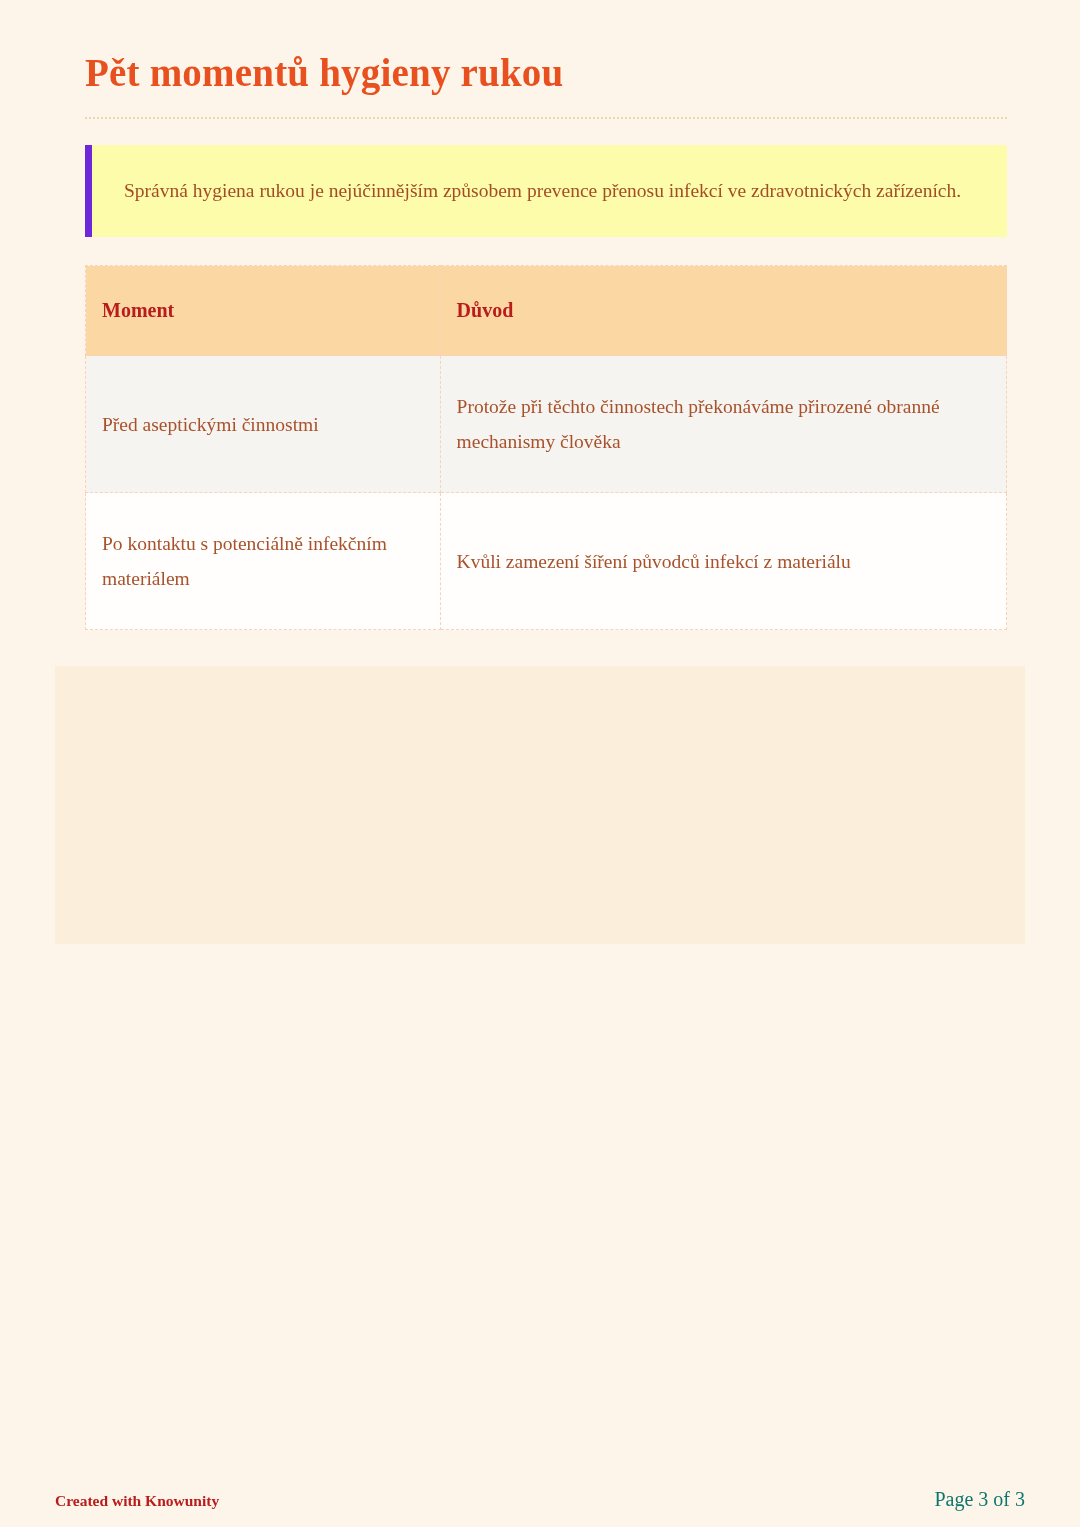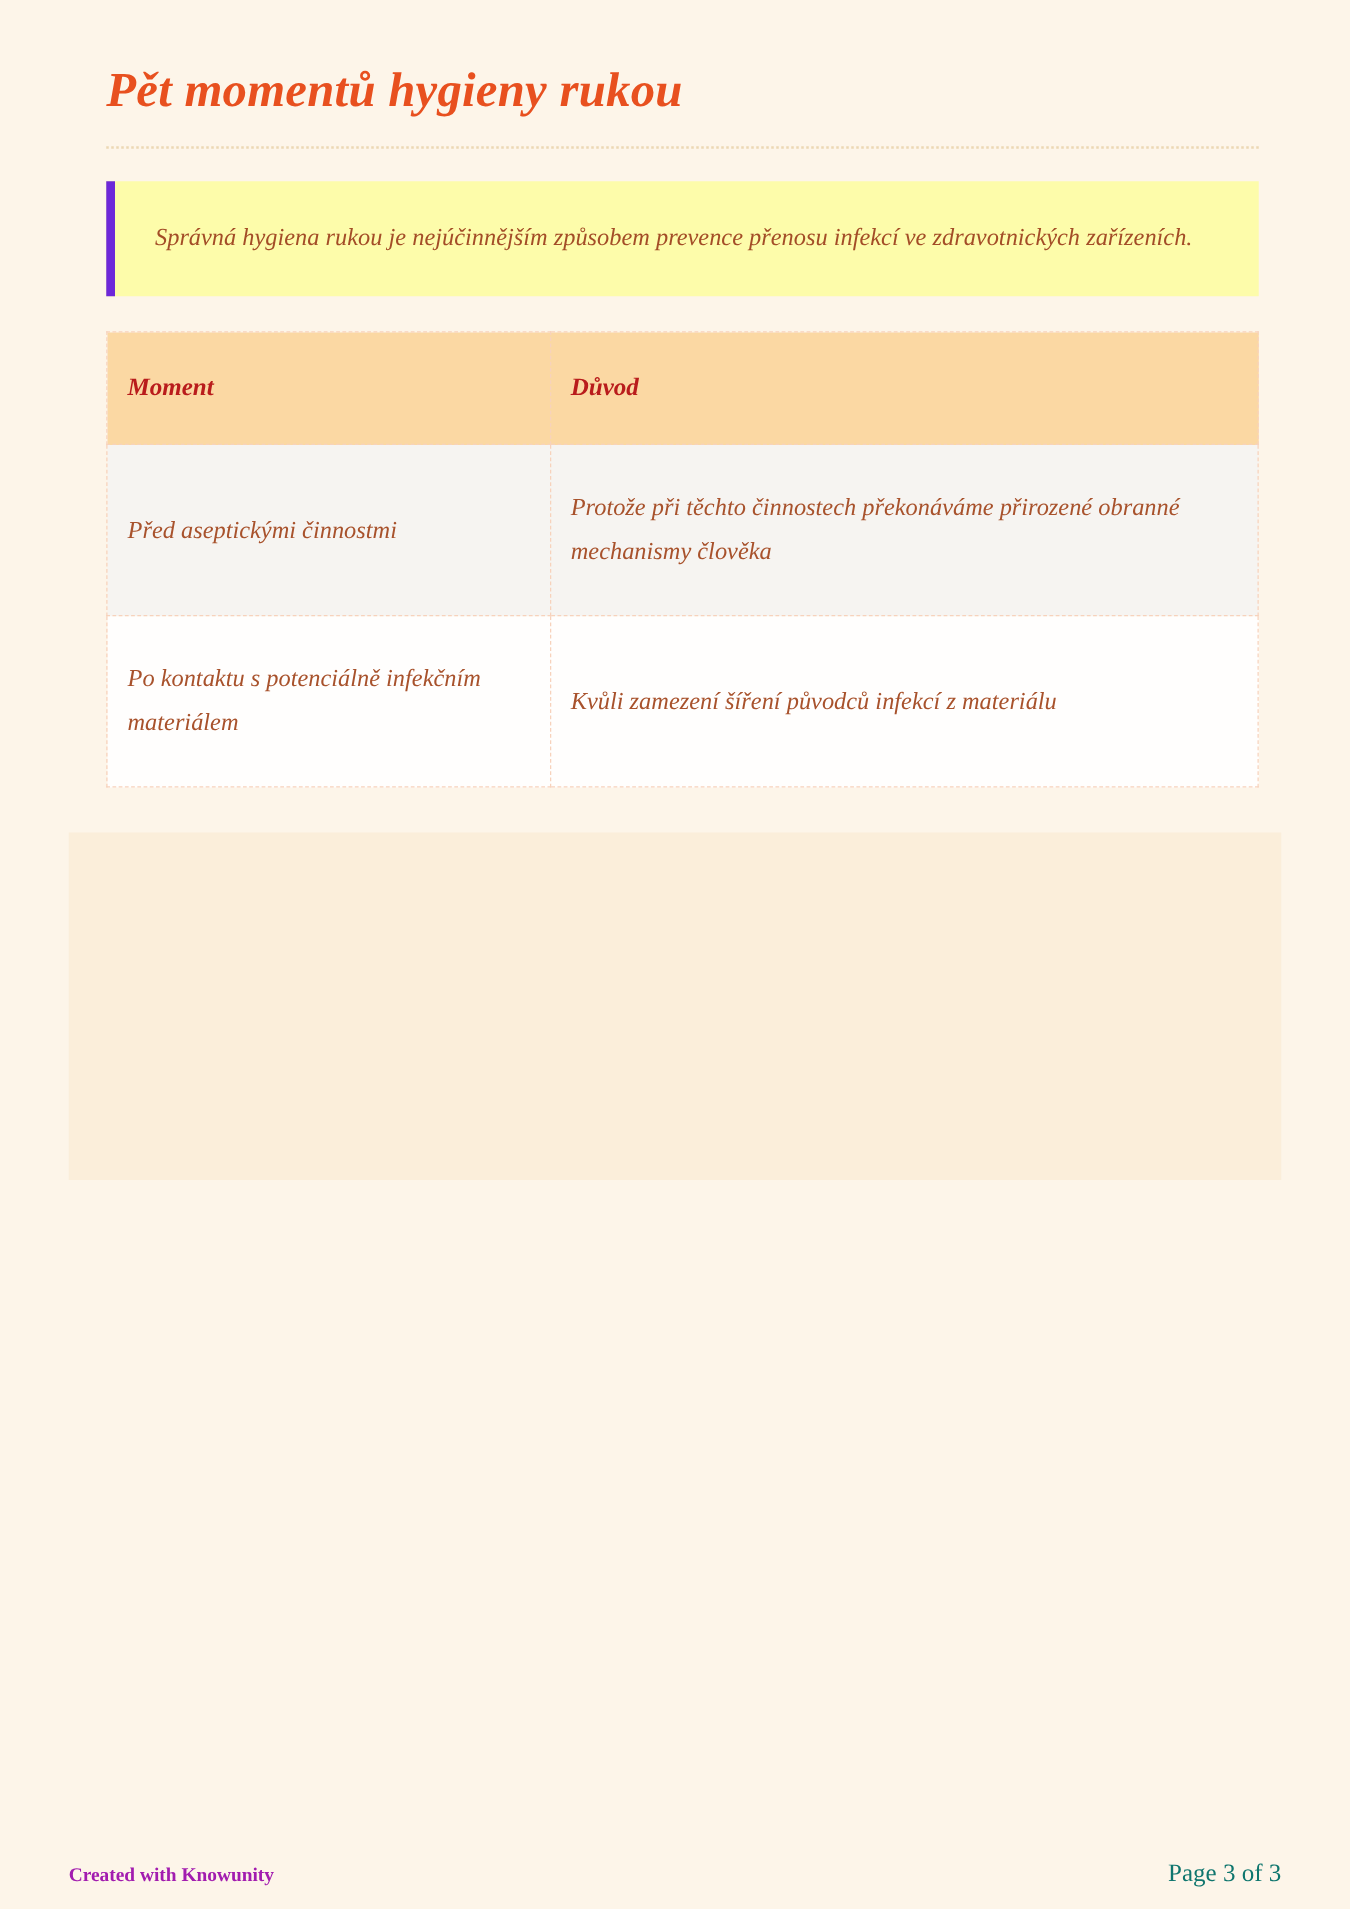--- a/index.html
+++ b/index.html
@@ -10,21 +10,20 @@
   }
   .page {
     position: relative;
     width: 1080px;
     height: 1527px;
     background: #fdf5e9;
     overflow: hidden;
   }
   .content {
     padding: 50px 73px 0 85px;
-    font-style: italic;
   }
   .page-title {
     color: #e8501f;
     font-size: 39px;
     font-weight: bold;
     letter-spacing: 0.2px;
     padding-bottom: 22px;
     border-bottom: 2px dotted #ecd7b4;
   }
   .callout {
@@ -79,21 +78,21 @@
     left: 55px;
     right: 55px;
     bottom: 16px;
     display: flex;
     justify-content: space-between;
     align-items: baseline;
   }
   .footer .branding {
     font-size: 15.5px;
     font-weight: bold;
-    color: #a21caf;
+    color: #b91c1c;
   }
   .footer .page-number {
     font-size: 20px;
     color: #0f766e;
   }
 </style>
 </head>
 <body>
 
 <div class="page">

